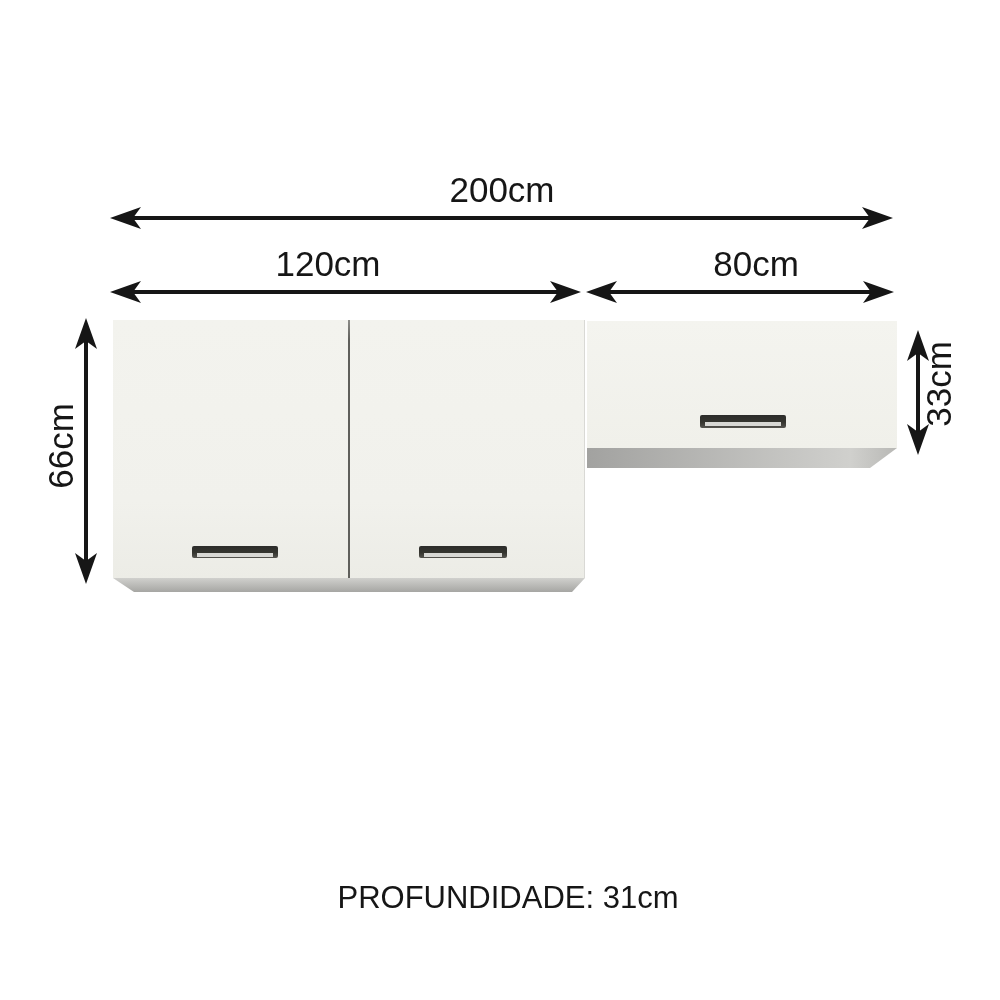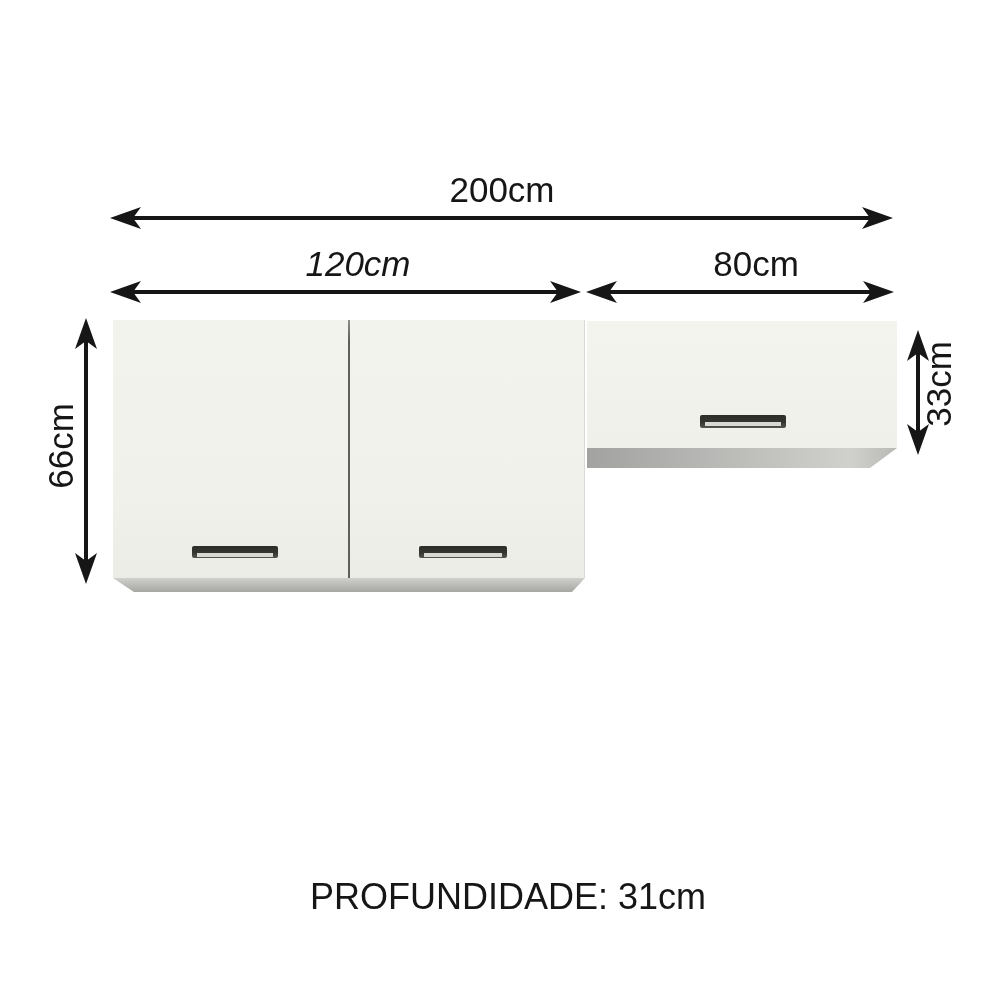--- a/index.html
+++ b/index.html
@@ -27,21 +27,21 @@
     position:absolute;
     font-size:35px;
     line-height:1;
     white-space:nowrap;
     transform:translate(-50%,-50%);
     color:var(--c-text);
   }
   .dim-label.vertical{transform:translate(-50%,-50%) rotate(-90deg);}
   .depth-label{
     position:absolute;
-    font-size:36px;
+    font-size:31px;
     line-height:1;
     white-space:nowrap;
     transform:translate(-50%,-50%);
     color:var(--c-text);
   }
   .cabinet{position:absolute;}
   .cabinet-left{left:113px;top:320px;width:472px;height:272px;}
   .cabinet-right{left:587px;top:321px;width:310px;height:147px;}
   .face{
     position:absolute;left:0;top:0;right:0;
@@ -113,21 +113,21 @@
     </g>
 
     <g fill="var(--c-arrow)">
       <line x1="918" y1="346" x2="918" y2="439" stroke="var(--c-arrow)" stroke-width="4"></line>
       <polygon points="918,330 907,361 918,353 929,361"></polygon>
       <polygon points="918,455 907,424 918,432 929,424"></polygon>
     </g>
   </svg>
 
   <div class="dim-label" style="left:502px;top:189px;">200cm</div>
-  <div class="dim-label" style="left:358px;top:263px;font-style:italic;">120cm</div>
+  <div class="dim-label" style="left:328px;top:263px;">120cm</div>
   <div class="dim-label" style="left:756px;top:263px;">80cm</div>
   <div class="dim-label vertical" style="left:60px;top:446px;">66cm</div>
   <div class="dim-label vertical" style="left:938px;top:384px;">33cm</div>
 
   <div class="cabinet cabinet-left">
     <div class="face"></div>
     <div class="divider"></div>
     <div class="handle h-left"></div>
     <div class="handle h-right"></div>
     <div class="bottom bottom-left"></div>

